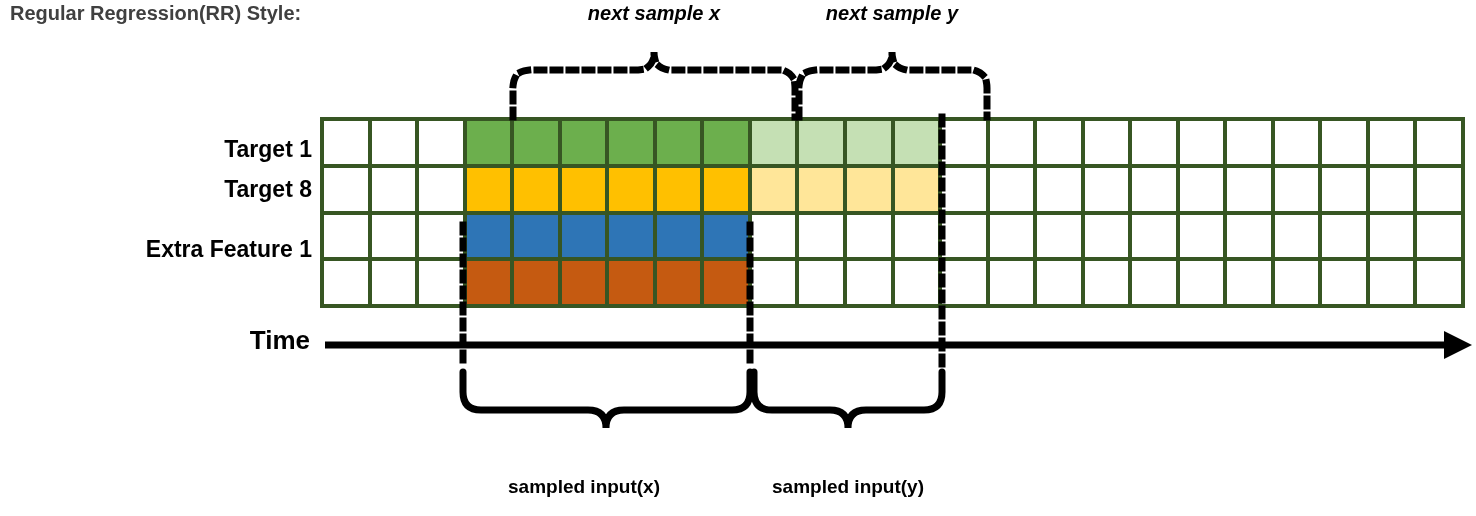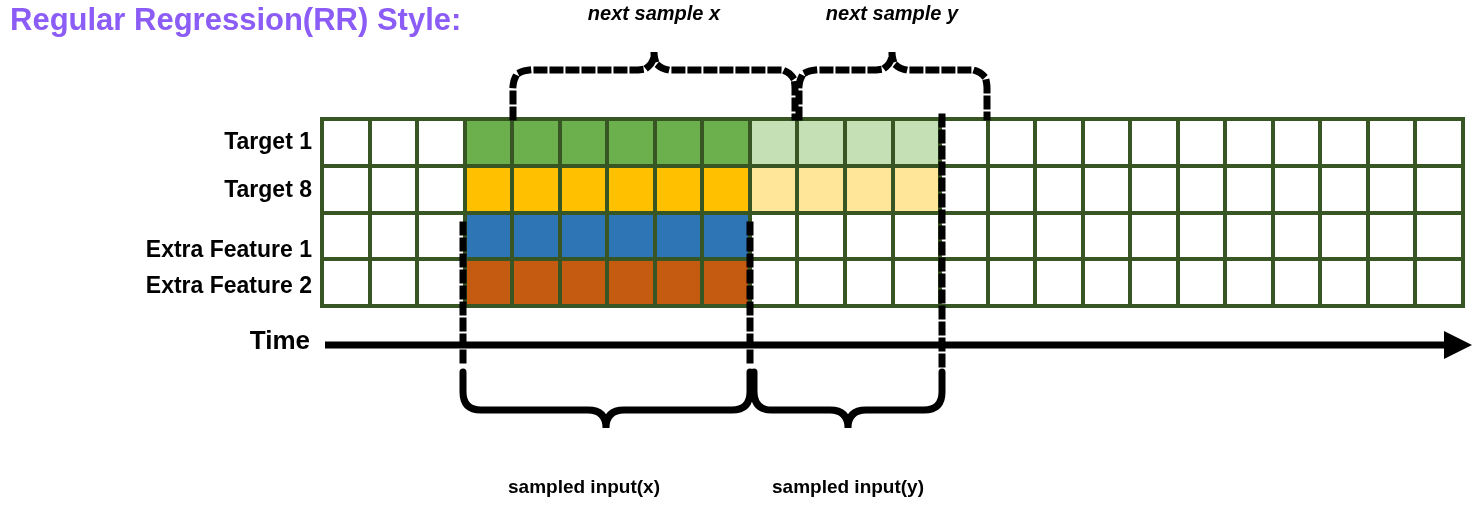--- a/index.html
+++ b/index.html
@@ -10,23 +10,23 @@
     width: 1476px; height: 516px;
     position: relative;
     font-family: "Liberation Sans", sans-serif;
     overflow: hidden;
   }
   #stage { position: absolute; inset: 0; }
 
   .title {
     position: absolute;
     left: 10px; top: 2px;
-    font-size: 31px;
+    font-size: 20px;
     font-weight: 700;
-    color: #8b5cf6;
+    color: #404040;
     white-space: nowrap;
   }
 
   .brace-label {
     position: absolute;
     font-size: 20px;
     font-style: italic;
     font-weight: 600;
     color: #000;
     white-space: nowrap;
@@ -93,24 +93,23 @@
 <body>
 
 <div id="stage">
 
   <div class="title">Regular Regression(RR) Style:</div>
 
   <div class="brace-label" style="left:554px; top:2px; width:200px;">next sample x</div>
   <div class="brace-label" style="left:792px; top:2px; width:200px;">next sample y</div>
 
   <div id="rowlabels">
-    <div class="row-label" style="top:0px;">Target 1</div>
+    <div class="row-label" style="top:8px;">Target 1</div>
     <div class="row-label" style="top:48px;">Target 8</div>
     <div class="row-label" style="top:108px;">Extra Feature 1</div>
-    <div class="row-label" style="top:144px;">Extra Feature 2</div>
   </div>
 
   <div id="grid" style="grid-template-columns: repeat(24, 1fr); background: rgb(55, 86, 35);">
       <div class="cell" style="background: rgb(255, 255, 255);"></div>
       <div class="cell" style="background: rgb(255, 255, 255);"></div>
       <div class="cell" style="background: rgb(255, 255, 255);"></div>
       <div class="cell" style="background: rgb(108, 175, 77);"></div>
       <div class="cell" style="background: rgb(108, 175, 77);"></div>
       <div class="cell" style="background: rgb(108, 175, 77);"></div>
       <div class="cell" style="background: rgb(108, 175, 77);"></div>

